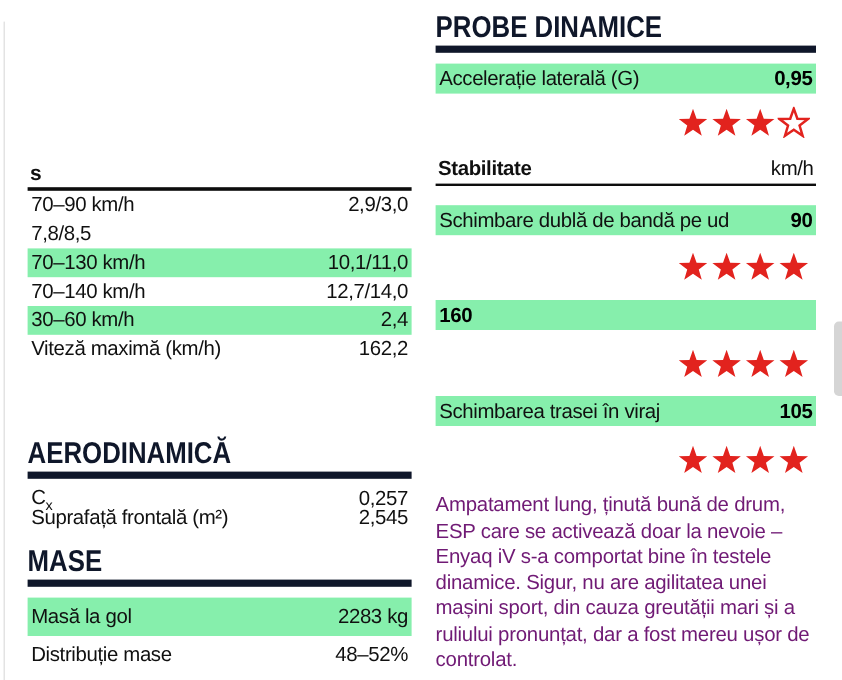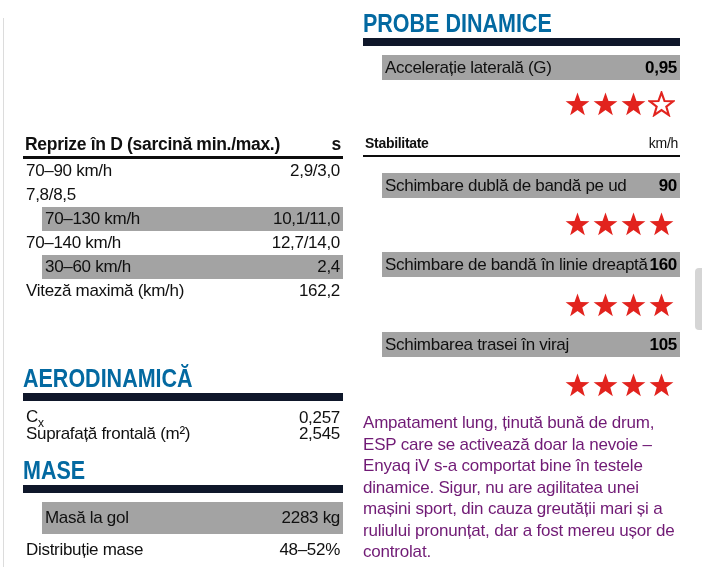--- a/index.html
+++ b/index.html
@@ -10,30 +10,30 @@
     letter-spacing:-0.3px;
   }
   .fold-line{position:absolute;left:3px;top:18px;width:1px;height:549px;background:#dcdcdc;}
   .edge-mark{position:absolute;right:0;top:268px;width:7px;height:62px;background:#d5d5d5;border-radius:4px 0 0 4px;}
 
   .col-left{position:absolute;left:23px;top:0;width:320px;}
   .col-right{position:absolute;left:363px;top:0;width:317px;}
 
   .cond{display:inline-block;transform:scaleX(0.86);transform-origin:0 60%;white-space:nowrap;}
 
-  .big-title{margin:0;font-size:25px;line-height:26px;font-weight:bold;color:#0369a1;
-    border-bottom:8px solid #0f172a;padding-bottom:2px;letter-spacing:0;}
+  .big-title{margin:0;font-size:25px;line-height:26px;font-weight:bold;color:#0f172a;
+    border-bottom:6px solid #0f172a;padding-bottom:2px;letter-spacing:0;}
 
   
   .table-header{margin-top:134px;height:20px;line-height:20px;border-bottom:3px solid #0d0d0d;
     display:flex;justify-content:space-between;align-items:flex-end;
     font-weight:bold;font-size:17.5px;padding:0 2px 2px 2px;}
   .row{display:flex;justify-content:space-between;align-items:center;
     height:24px;font-size:17px;padding:0 3px;}
-  .row.alt{background:#a3a3a3;margin-left:19px;}
+  .row.alt{background:#86efac;}
   .rl{white-space:nowrap;}
   .rv{white-space:nowrap;}
   sub{font-size:12px;vertical-align:-5px;letter-spacing:0;}
 
   
   .aero-title{margin-top:62px;}
   .row.tight{height:16px;padding:0 3px;}
   .row.tight.first{margin-top:9px;}
   .mase-title{margin-top:15px;}
   .row.mase{height:32px;}
@@ -41,42 +41,41 @@
 
   
   .rc-title{margin-top:10px;}
   .rrow{height:25px;font-size:17px;margin-top:0;}
   .rrow .rv{font-weight:bold;color:#000;}
   .rrow.accel{margin-top:9px;}
   .stars{display:flex;justify-content:flex-end;align-items:center;height:26px;padding-right:5px;}
   .star{width:27px;height:26px;margin-left:1px;flex:none;}
   .sub-header{margin-top:16px;height:20px;line-height:20px;border-bottom:2px solid #0d0d0d;
     display:flex;justify-content:space-between;align-items:flex-end;
-    font-size:14px;padding:0 2px 2px 2px;}
+    font-size:17px;padding:0 2px 2px 2px;}
   .sub-header .sh-label{font-weight:bold;}
   .stars.s1{margin-top:11px;}
   .trow.t1{margin-top:16px;}
   .stars.s2{margin-top:13px;}
   .trow.t2{margin-top:15px;}
   .stars.s3{margin-top:15px;}
   .trow.t3{margin-top:14px;}
   .stars.s4{margin-top:15px;}
   .comment{margin:14px 0 0 0;width:314px;font-size:17px;line-height:21.5px;letter-spacing:-0.2px;color:#701a75;}
 </style>
 </head>
 <body>
 
 <div class="fold-line"></div>
 <div class="edge-mark"></div>
 
 <div class="col-left">
 
   <section>
     <div class="table-header">
-      <span class="rl">Reprize în D (sarcină min./max.)</span>
       <span class="rv">s</span>
     </div>
     <div class="row">
       <span class="rl">70–90 km/h</span>
       <span class="rv">2,9/3,0</span>
     </div>
     <div class="row">
       <span class="rv">7,8/8,5</span>
     </div>
     <div class="row alt">
@@ -164,21 +163,20 @@
       </svg>
       <svg class="star" viewBox="0 0 100 100">
         <polygon points="50,6 61.5,38.2 95.7,39.2 68.5,60 78.2,92.8 50,73.5 21.8,92.8 31.5,60 4.3,39.2 38.5,38.2" fill="#e2231e"></polygon>
       </svg>
       <svg class="star" viewBox="0 0 100 100">
         <polygon points="50,6 61.5,38.2 95.7,39.2 68.5,60 78.2,92.8 50,73.5 21.8,92.8 31.5,60 4.3,39.2 38.5,38.2" fill="#e2231e"></polygon>
       </svg>
     </div>
 
   <div class="row rrow trow t2 alt">
-    <span class="rl">Schimbare de bandă în linie dreaptă</span>
     <span class="rv">160</span>
   </div>
   <div class="stars s3">
       <svg class="star" viewBox="0 0 100 100">
         <polygon points="50,6 61.5,38.2 95.7,39.2 68.5,60 78.2,92.8 50,73.5 21.8,92.8 31.5,60 4.3,39.2 38.5,38.2" fill="#e2231e"></polygon>
       </svg>
       <svg class="star" viewBox="0 0 100 100">
         <polygon points="50,6 61.5,38.2 95.7,39.2 68.5,60 78.2,92.8 50,73.5 21.8,92.8 31.5,60 4.3,39.2 38.5,38.2" fill="#e2231e"></polygon>
       </svg>
       <svg class="star" viewBox="0 0 100 100">

